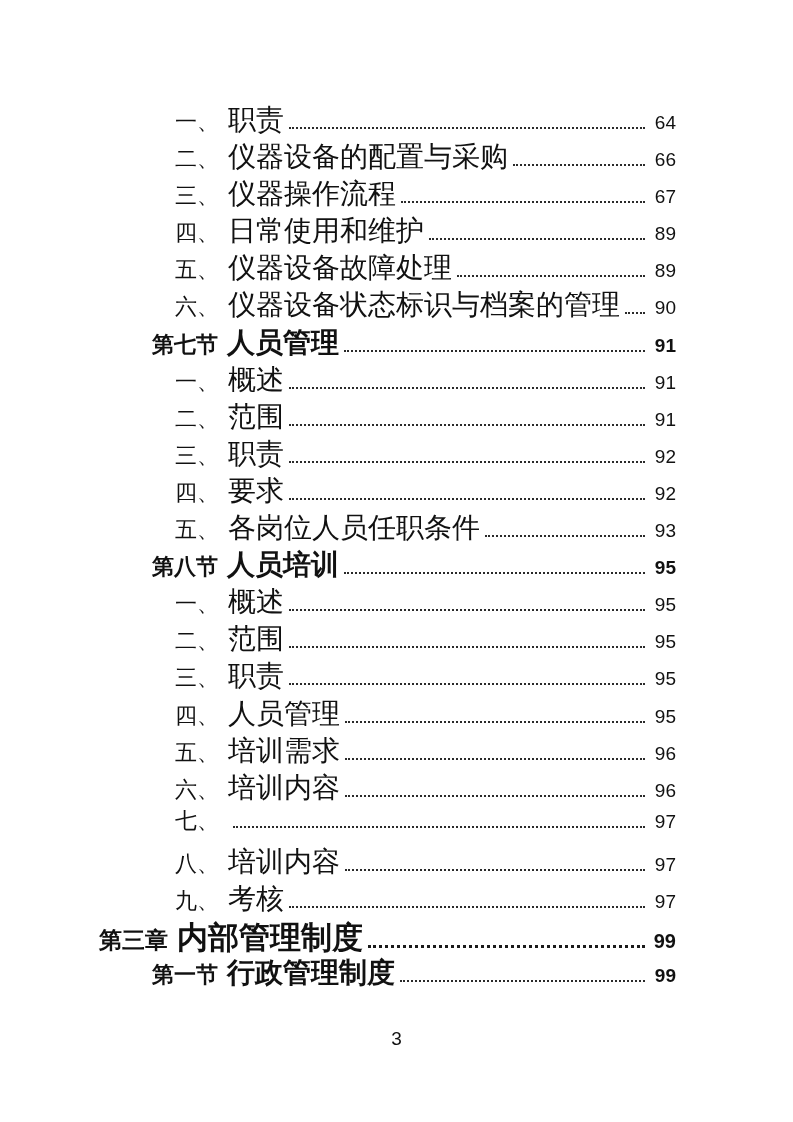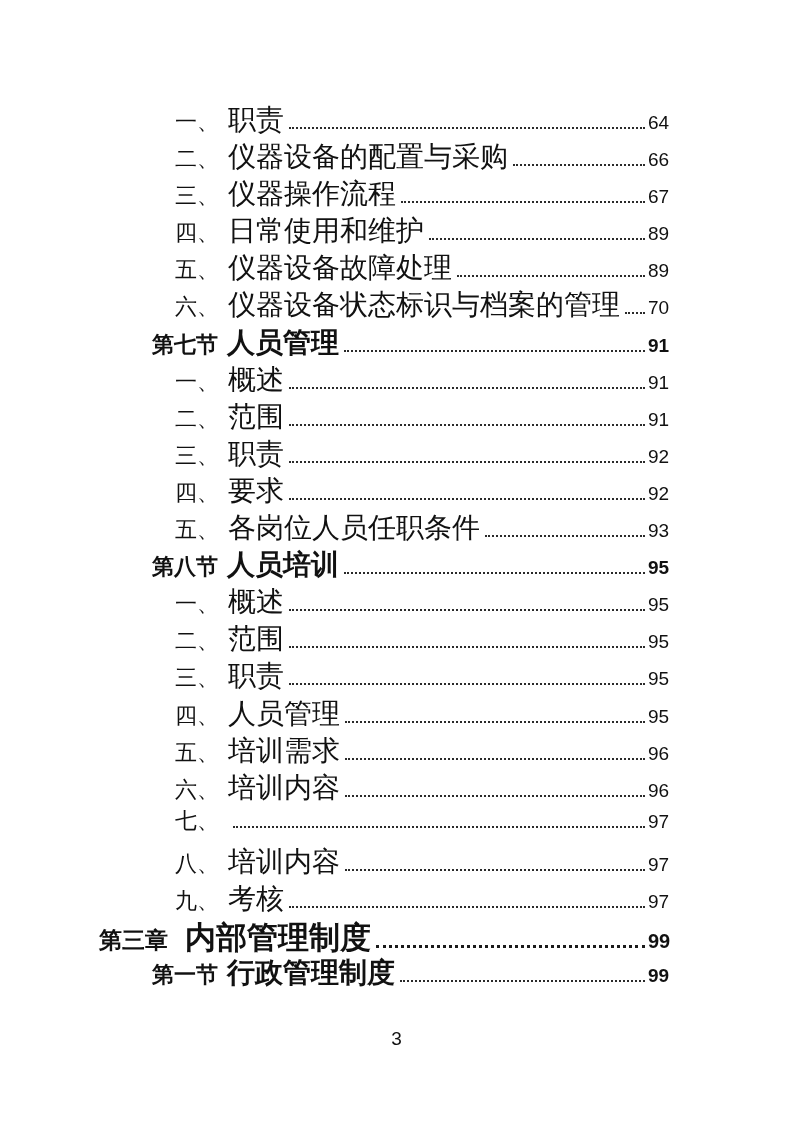--- a/index.html
+++ b/index.html
@@ -32,39 +32,40 @@
   .toc-row.section { padding-left: 53px; font-weight: bold; }
   .toc-row.chapter {
     padding-left: 0;
     font-family: "Liberation Sans", "DejaVu Sans", sans-serif;
     font-weight: bold;
   }
   .num {
     font-size: 22px;
     margin-right: 9px;
   }
-  .chapter .num { font-size: 23px; margin-right: 17px; }
+  .chapter .num { font-size: 23px; margin-right: 9px; }
   .title {
     font-size: 28px;
   }
   .chapter .title { font-size: 31px; }
   .dots {
     flex: 1;
     min-width: 12px;
     border-bottom: 2px dotted #2a2a2a;
     margin: 0 3px 2px 5px;
   }
   .chapter .dots {
     border-bottom: 3px dotted #1a1a1a;
     margin-bottom: 3px;
   }
   .page-num {
     font-family: "Liberation Sans", "DejaVu Sans", sans-serif;
     font-size: 19px;
     min-width: 28px;
+    text-align: right;
   }
   .chapter .page-num { font-size: 20px; font-weight: bold; }
   .footer {
     position: absolute;
     top: 1028px;
     left: 0;
     width: 100%;
     text-align: center;
     font-family: "Liberation Sans", "DejaVu Sans", sans-serif;
     font-size: 19px;
@@ -109,21 +110,21 @@
       <span class="num">五、</span>
       <span class="title">仪器设备故障处理</span>
       <span class="dots"></span>
       <span class="page-num">89</span>
     </div>
 
     <div class="toc-row item">
       <span class="num">六、</span>
       <span class="title">仪器设备状态标识与档案的管理</span>
       <span class="dots"></span>
-      <span class="page-num">70</span>
+      <span class="page-num">90</span>
     </div>
 
     <div class="toc-row section">
       <span class="num">第七节</span>
       <span class="title">人员管理</span>
       <span class="dots"></span>
       <span class="page-num">91</span>
     </div>
 
     <div class="toc-row item">

